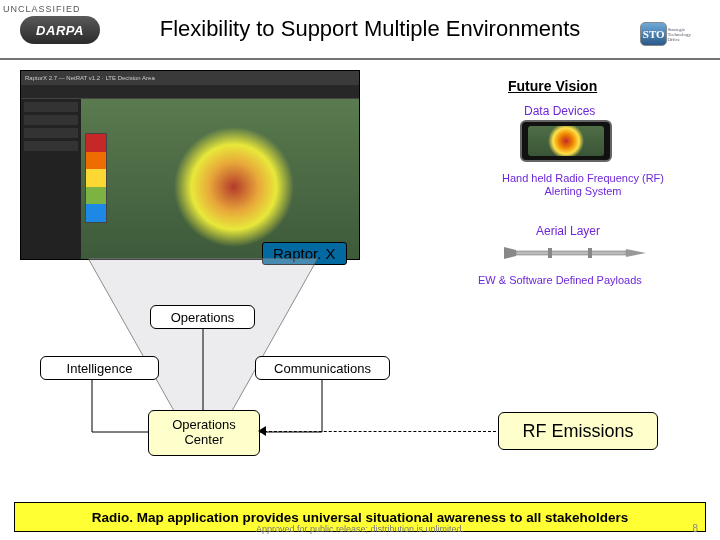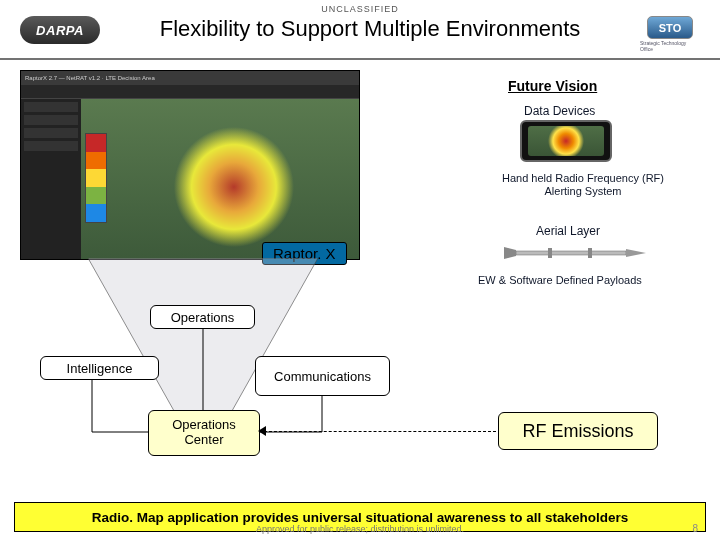--- a/index.html
+++ b/index.html
@@ -5,21 +5,21 @@
   * { box-sizing: border-box; margin: 0; padding: 0; }
   body {
     width: 720px;
     height: 540px;
     font-family: Arial, sans-serif;
     background: #fff;
     position: relative;
     overflow: hidden;
   }
   .classification {
-    text-align: center;
+    text-align: left;
     font-size: 9px;
     letter-spacing: 1px;
     color: #555;
     padding: 4px 3px 2px;
   }
   .header {
     display: flex;
     align-items: flex-start;
     padding: 0 20px 6px 20px;
     border-bottom: 2px solid #737373;
@@ -40,21 +40,21 @@
   .title {
     flex: 1;
     text-align: center;
     font-size: 22px;
     font-weight: normal;
     color: #000;
     padding: 0 6px;
   }
   .sto-logo {
     width: 60px; height: 36px;
-    display:flex; flex-direction:column; align-items:center; justify-content:center;
+    display:flex; flex-direction:row; align-items:center; justify-content:center;font-family:Liberation Serif, serif;
   }
   .sto-badge {
     width: 46px; height: 24px;
     background: linear-gradient(#6fa8d6,#2a5a8a);
     border-radius: 5px;
     color:#fff; font-weight:bold; font-size:11px;
     display:flex;align-items:center;justify-content:center;
     border:1px solid #888;
   }
   .sto-text { font-size:5px; color:#556; margin-top:1px;}
@@ -97,32 +97,32 @@
   }
   .cone svg{position:absolute;left:88px;top:198px;pointer-events:none;}
   .node {
     position:absolute;
     background:#fff;border:1px solid #000;border-radius:6px;
     font-size:13px;display:flex;align-items:center;justify-content:center;text-align:center;
     padding:4px 8px;
   }
   .node.ops{left:150px;top:245px;width:105px;height:24px;}
   .node.intel{left:40px;top:296px;width:119px;height:24px;}
-  .node.comms{left:255px;top:296px;width:135px;height:40px;}
+  .node.comms{left:255px;top:296px;width:135px;height:24px;}
   .node.center{
     left:148px;top:350px;width:112px;height:46px;
     background:#ffffcc;
     flex-direction:column;line-height:1.15;
   }
   
   .connectors{position:absolute;left:0;top:0;pointer-events:none;}
   .fv-title{
     position:absolute;left:508px;top:18px;font-size:14px;font-weight:bold;text-decoration:underline;
   }
-  .fv-sub{position:absolute;font-size:12px;color:#0f172a;}
+  .fv-sub{position:absolute;font-size:12px;color:#6d28d9;}
   .fv-data{left:524px;top:44px;}
   .phone{
     position:absolute;left:520px;top:60px;width:92px;height:42px;
     background:#111;border-radius:6px;border:2px solid #666;
     overflow:hidden;
   }
   .phone .scr{
     position:absolute;left:6px;top:4px;right:6px;bottom:4px;border-radius:3px;
     background:
       radial-gradient(circle at 50% 50%, #c62828 0%, #ef8a00 18%, #ffe24a 32%, rgba(0,0,0,0) 44%),

